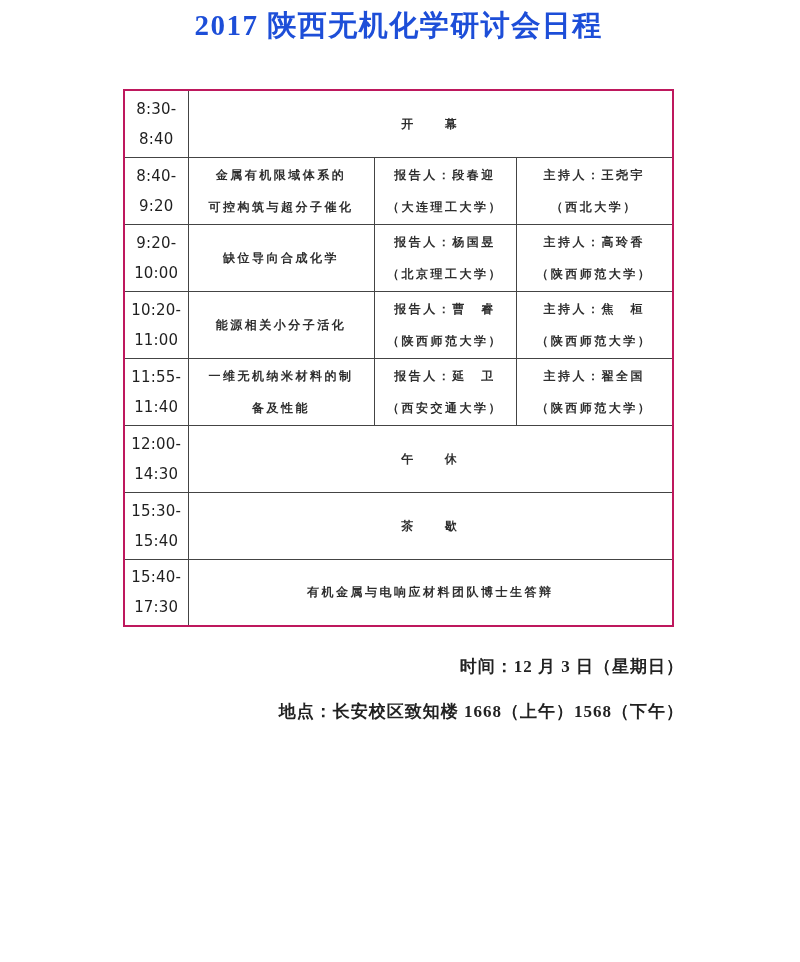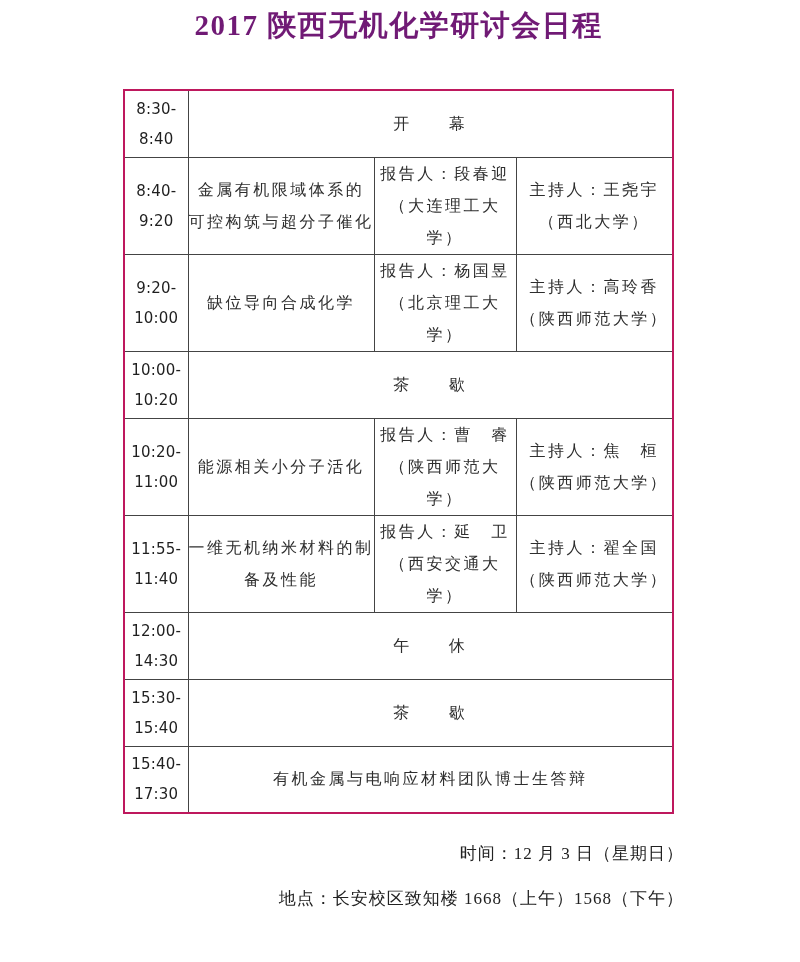--- a/index.html
+++ b/index.html
@@ -19,21 +19,21 @@
     background: #ffffff;
   }
   .title {
     margin: 7px 0 0 123px;
     width: 551px;
     text-align: center;
     font-size: 29px;
     line-height: 36px;
     font-weight: bold;
     letter-spacing: 1.5px;
-    color: #701a75;
+    color: #1d4ed8;
     font-family: "Liberation Serif", "DejaVu Serif", serif;
   }
   table.schedule {
     border-collapse: collapse;
     table-layout: fixed;
     width: 551px;
     margin: 46px 0 0 123px;
     border: 2px solid #be185d;
   }
   table.schedule td {
@@ -49,34 +49,35 @@
   col.c-speaker { width: 142px; }
   col.c-chair   { width: 157px; }
   td.time-cell {
     font-family: "DejaVu Sans", "Liberation Sans", sans-serif;
     font-size: 15px;
     line-height: 30px;
     letter-spacing: 0.2px;
     color: #1f1f1f;
   }
   td.cjk {
-    font-size: 16px;
+    font-size: 12px;
     line-height: 32px;
     letter-spacing: 2.5px;
     color: #2e2e2e;
+    font-weight: bold;
   }
   .footer-block {
     width: 684px;
     margin-top: 28px;
     text-align: right;
     font-size: 17px;
     letter-spacing: 1px;
     color: #222222;
   }
-  .footer-line { line-height: 23px; }
+  .footer-line { line-height: 23px; font-weight: bold; }
   .footer-line + .footer-line { margin-top: 22px; }
 </style>
 </head>
 <body>
 
 <div class="page">
 
   <h1 class="title">2017 陕西无机化学研讨会日程</h1>
 
   <table class="schedule">
@@ -126,27 +127,20 @@
         <td class="cjk">
           <div>报告人：杨国昱</div>
           <div>（北京理工大学）</div>
         </td>
         <td class="cjk">
           <div>主持人：高玲香</div>
           <div>（陕西师范大学）</div>
         </td>
       </tr>
 
-      <tr>
-        <td class="time-cell">
-          <div>10:00-</div>
-          <div>10:20</div>
-        </td>
-        <td class="cjk" colspan="3">茶　　歇</td>
-      </tr>
 
       <tr>
         <td class="time-cell">
           <div>10:20-</div>
           <div>11:00</div>
         </td>
         <td class="cjk">
           <div>能源相关小分子活化</div>
         </td>
         <td class="cjk">

